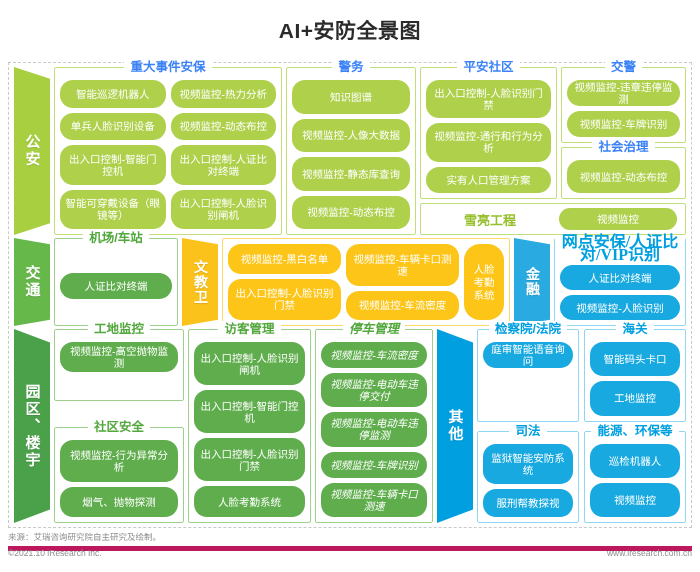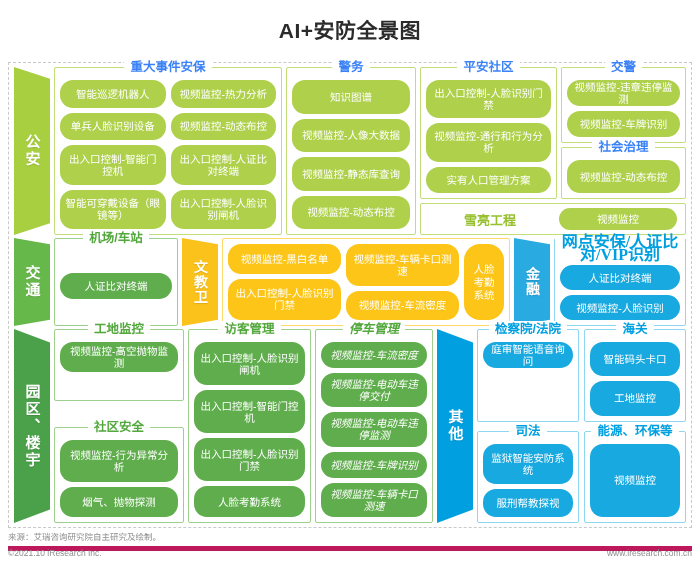--- a/index.html
+++ b/index.html
@@ -305,20 +305,21 @@
         <div class="grp blue" style="flex:1;">
           <div class="gt"><span>司法</span></div>
           <div class="col">
             <div class="pill blue" style="min-height:22px;">监狱智能安防系统</div>
             <div class="pill blue" style="min-height:22px;">服刑帮教探视</div>
           </div>
         </div>
         <div class="grp blue" style="flex:1;">
           <div class="gt"><span>能源、环保等</span></div>
           <div class="col">
+            <div class="pill blue" style="min-height:22px;">巡检机器人</div>
             <div class="pill blue" style="min-height:22px;">视频监控</div>
           </div>
         </div>
       </div>
     </div>
   </div>
 </div>
 
 <div id="source">来源：艾瑞咨询研究院自主研究及绘制。</div>
 <div id="colophon">

